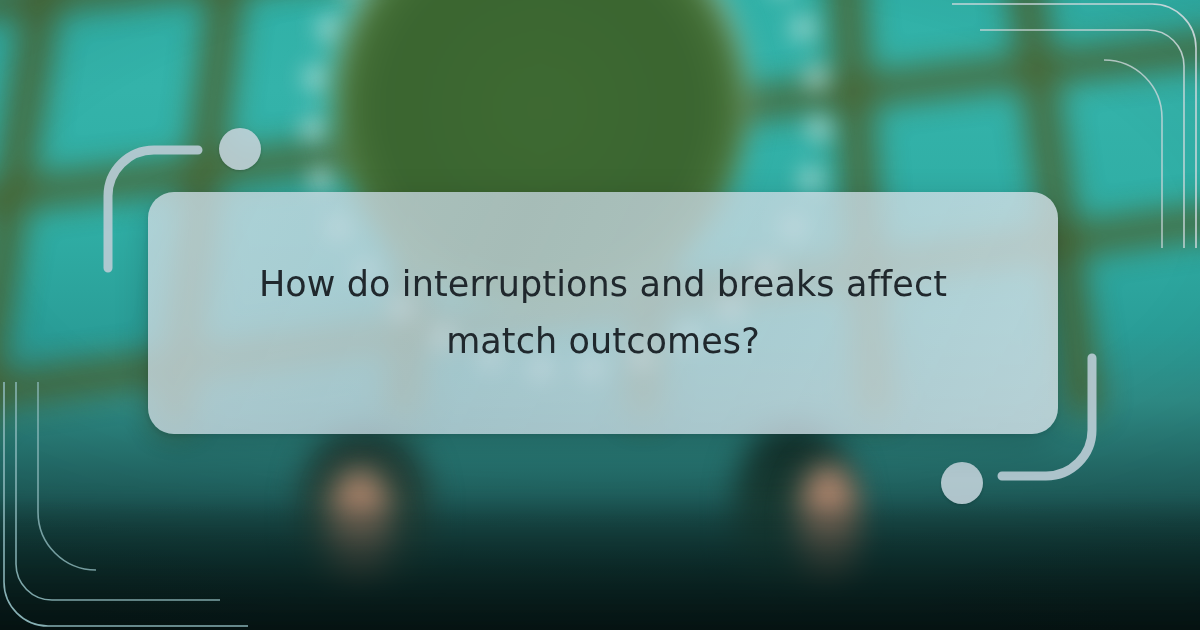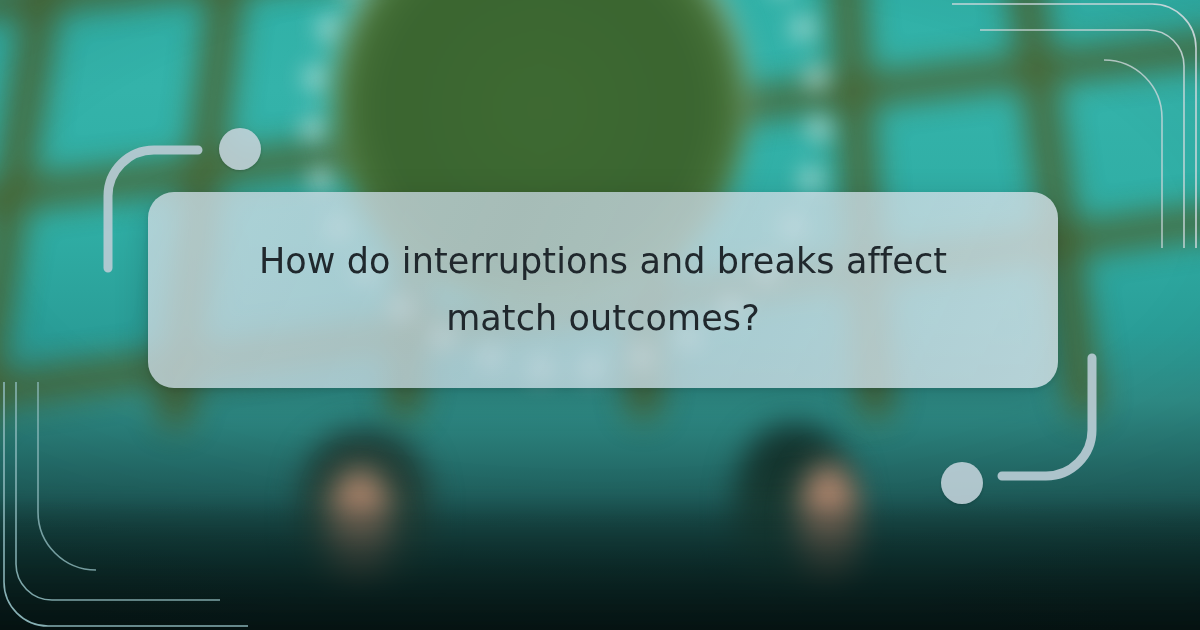--- a/index.html
+++ b/index.html
@@ -149,21 +149,21 @@
   }
   .dot.tl { left: 219px; top: 128px; }
   .dot.br { left: 941px; top: 462px; }
 
   
   #question-card {
     position: absolute;
     left: 148px;
     top: 192px;
     width: 910px;
-    height: 196px;
+    height: 242px;
     border-radius: 26px;
     background: linear-gradient(115deg,
         rgba(205,219,227,.80) 0%,
         rgba(196,213,222,.78) 38%,
         rgba(203,218,226,.80) 70%,
         rgba(212,224,231,.82) 100%);
     box-shadow:
       0 10px 34px rgba(0,0,0,.20),
       0 2px 6px rgba(0,0,0,.10);
     display: flex;

